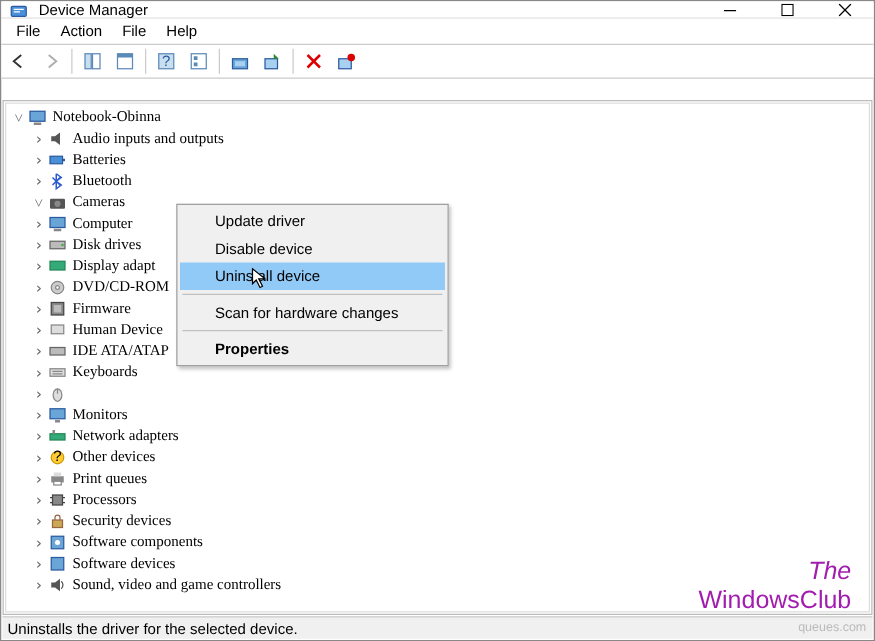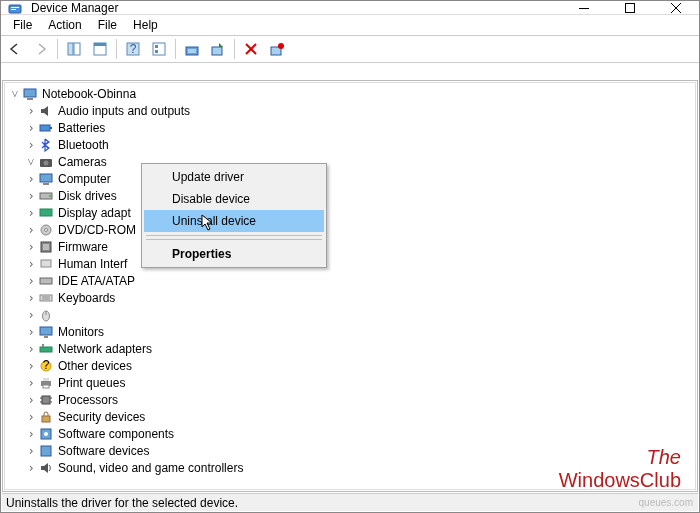--- a/index.html
+++ b/index.html
@@ -17,34 +17,34 @@
 .toolbar .tbtn { width: 24px; height: 24px; display:flex; align-items:center; justify-content:center; border:1px solid transparent; }
 .toolbar .sep { width:1px; height:20px; background:#ccc; margin:0 2px; }
 
 .content { position: absolute; top: 79px; left: 1px; right: 1px; bottom: 20px; overflow: hidden; border: 1px solid #bbb; background:#fff; }
 .content-inner { position:absolute; top:1px; left:1px; right:1px; bottom:1px; border:1px solid #ddd; overflow-y: auto; }
 
 .tree { padding: 2px 0 2px 0; }
 .node { display:flex; align-items:center; height:17px; white-space:nowrap; }
 .node .exp { width:12px; text-align:center; color:#666; font-size:12px; font-family: monospace; line-height:12px; }
 .node .ic { width:18px; display:flex; align-items:center; justify-content:center; }
-.node .lbl { padding: 0 3px; }
+.node .lbl { padding: 0 3px; font-family: Liberation Serif, serif; }
 .node.selected .lbl { background:#cce8ff; border:1px dotted #99d1ff; padding:0 2px; }
 
-.ctxmenu { position:absolute; left:140px; top:162px; width:186px; background:#f0f0f0; border:1px solid #a0a0a0; box-shadow: 2px 2px 3px rgba(0,0,0,0.25); padding:2px; }
+.ctxmenu { position:absolute; left:140px; top:162px; width:218px; background:#f0f0f0; border:1px solid #a0a0a0; box-shadow: 2px 2px 3px rgba(0,0,0,0.25); padding:2px; }
 .ctxmenu .mi { height:22px; display:flex; align-items:center; padding:0 10px 0 28px; font-size:12px; }
 .ctxmenu .mi:hover, .ctxmenu .mi.hover { background:#91c9f7; }
 .ctxmenu .msep { height:1px; background:#c0c0c0; margin:3px 2px; }
 .ctxmenu .mi.bold { font-weight:bold; }
 
 .cursor { position:absolute; left:200px; top:213px; pointer-events:none; }
 
 .statusbar { position:absolute; left:1px; right:1px; bottom:1px; height:18px; border-top:1px solid #ccc; background:#f0f0f0; font-size:11px; padding:1px 4px; display:flex; align-items:center; }
 
-.watermark1 { position:absolute; right:18px; bottom:20px; text-align:right; font-family: Georgia, serif; color:#b91c1c; pointer-events:none; }
+.watermark1 { position:absolute; right:18px; bottom:20px; text-align:right; font-family: Georgia, serif; color:#a21caf; pointer-events:none; }
 .watermark1 .l1 { font-style:italic; font-size:20px; }
 .watermark1 .l2 { font-size:20px; font-weight:400;text-align:center; }
 .watermark2 { position:absolute; right:6px; bottom:4px; font-size:10px; color:#bbb; pointer-events:none; }
 
 svg { display:block; }
 </style>
 </head>
 <body>
 
 <div class="titlebar">
@@ -259,21 +259,21 @@
           <span class="lbl">Firmware</span>
         </div>
 
   <div class="node" style="padding-left:20px">
           <span class="exp">›</span>
           <span class="ic">
             <svg width="16" height="16">
               <rect x="3" y="4" width="10" height="7" fill="#ddd" stroke="#888"></rect>
             </svg>
           </span>
-          <span class="lbl">Human Interf</span>
+          <span class="lbl">Human Device</span>
         </div>
 
   <div class="node" style="padding-left:20px">
           <span class="exp">›</span>
           <span class="ic">
             <svg width="16" height="16">
               <rect x="2" y="5" width="12" height="6" fill="#bbb" stroke="#666"></rect>
             </svg>
           </span>
           <span class="lbl">IDE ATA/ATAP</span>
@@ -405,20 +405,21 @@
 
 </div>
 </div>
 </div>
 
 <div class="ctxmenu">
   <div class="mi">Update driver</div>
   <div class="mi">Disable device</div>
   <div class="mi hover">Uninstall device</div>
   <div class="msep"></div>
+  <div class="mi">Scan for hardware changes</div>
   <div class="msep"></div>
   <div class="mi bold">Properties</div>
 </div>
 
 <svg class="cursor" width="18" height="18">
   <path d="M1 1 L1 13 L4 10 L7 16 L9 15 L6 9 L11 9 Z" fill="#fff" stroke="#000" stroke-width="1"></path>
 </svg>
 
 <div class="statusbar">
   <span>Uninstalls the driver for the selected device.</span>

